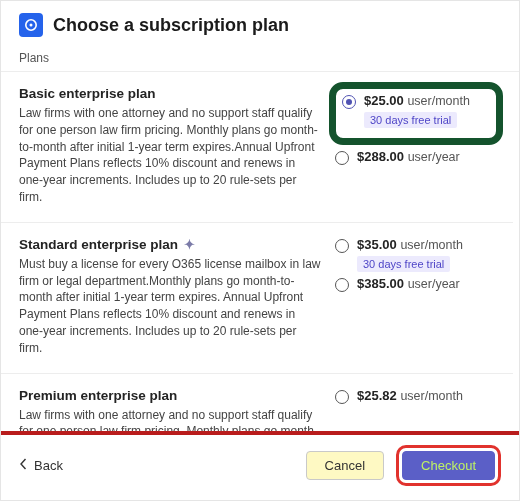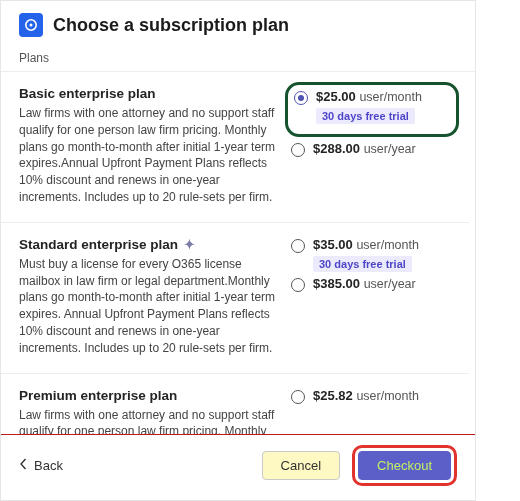--- a/index.html
+++ b/index.html
@@ -8,21 +8,21 @@
     font-family: "Segoe UI", -apple-system, BlinkMacSystemFont, Arial, sans-serif;
     font-size: 13px;
     color: #242424;
     background: #fff;
     width: 520px;
     height: 501px;
     overflow: hidden;
     position: relative;
   }
   .panel {
-    width: 476px;
+    width: 520px;
     height: 501px;
     display: flex;
     flex-direction: column;
     border: 1px solid #e5e5e5;
   }
   .header {
     display:flex;
     align-items:center;
     gap:10px;
     padding: 12px 18px 4px 18px;
@@ -104,39 +104,39 @@
   }
   .price-text { display:flex; flex-direction:column; }
   .price-main { font-size:13px; }
   .price-main b { font-weight:700; }
   .price-unit { color:#555; font-size:12.5px; }
   .trial-badge {
     display:inline-block;
     background:#eceafd;
     color:#4f46c7;
     font-size:11px;
-    font-weight:700;
+    font-weight:400;
     padding:2px 6px;
     border-radius:2px;
     margin-top:4px;
     width:fit-content;
   }
   .sparkle { color:#7b7ba8; font-size:13px; }
   .highlight-selected {
-    border:3px solid #14532d;
+    border:7px solid #14532d;
     border-radius:14px;
     padding:4px 8px 6px 6px;
     margin:-4px -8px 4px -6px;
   }
   .footer {
     display:flex;
     align-items:center;
     padding: 10px 18px 14px 18px;
     gap:12px;
-    border-top:1px solid #b91c1c;
+    border-top:4px solid #b91c1c;
   }
   .back-btn {
     display:flex;
     align-items:center;
     gap:6px;
     font-size:13px;
     color:#333;
     cursor:pointer;
     user-select:none;
   }

